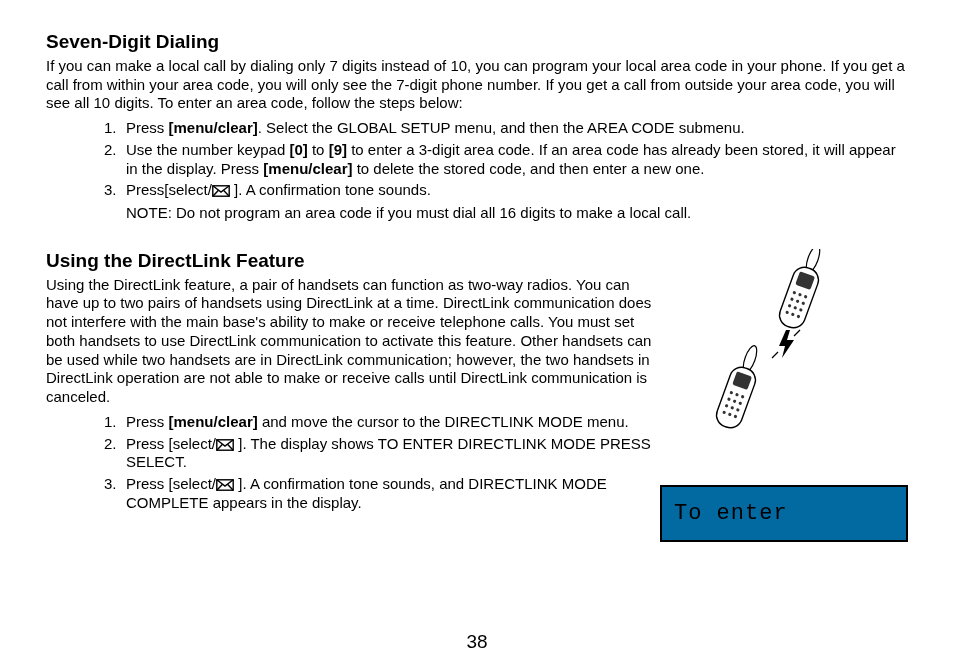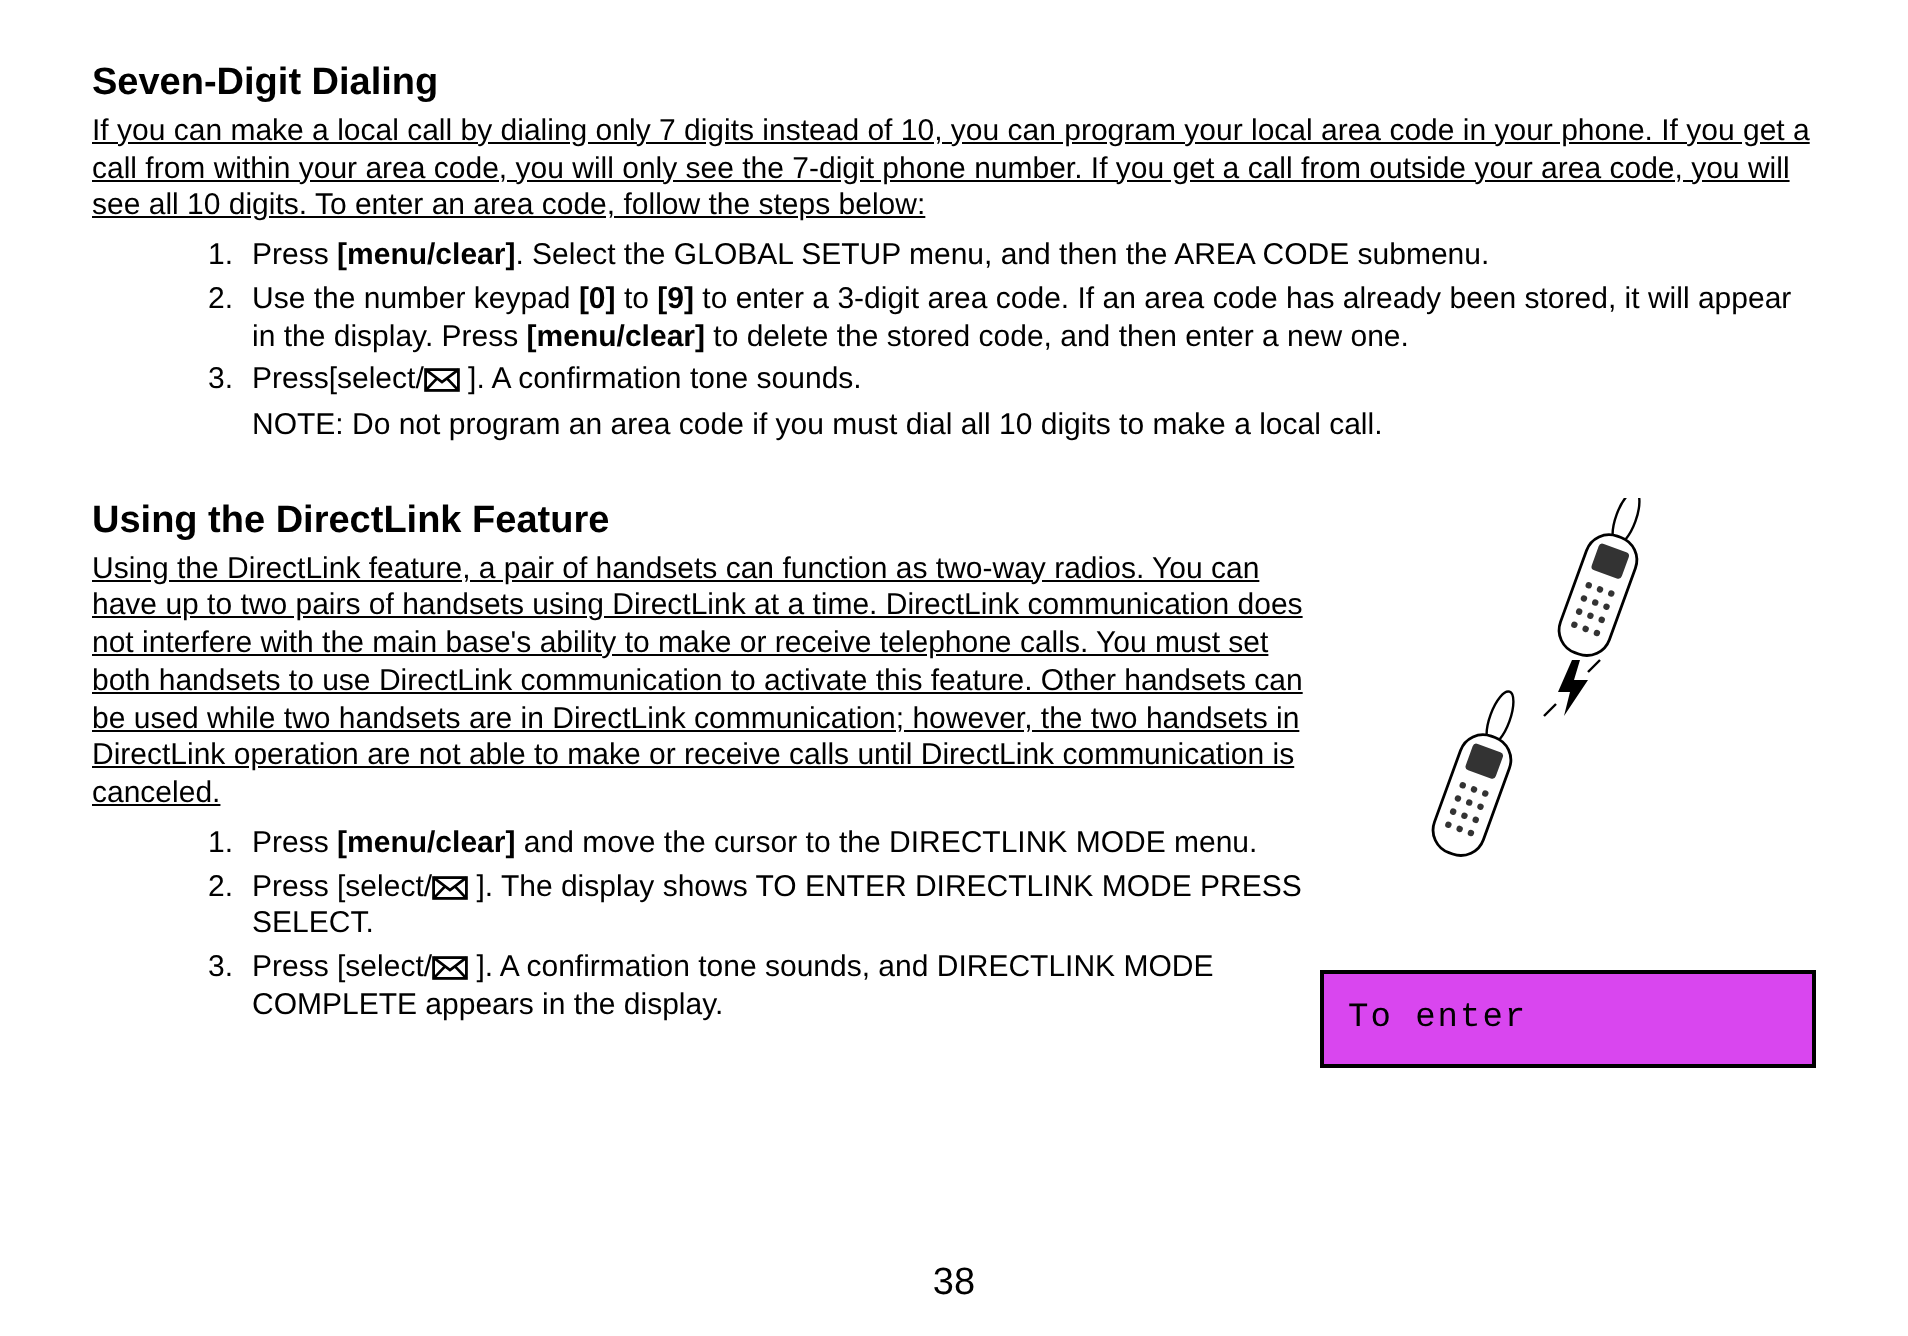--- a/index.html
+++ b/index.html
@@ -20,21 +20,20 @@
   .page {
     padding: 30px 46px 0 46px;
   }
   h2 {
     font-size: 19px;
     font-weight: bold;
     margin: 0 0 3px 0;
   }
   .intro {
     margin: 0 0 6px 0;
-    text-decoration: underline;
   }
   ol.steps {
     margin: 0 0 12px 0;
     padding-left: 58px;
     list-style: none;
     counter-reset: step;
   }
   ol.steps > li {
     counter-increment: step;
     position: relative;
@@ -58,26 +57,26 @@
     width: 240px;
     margin-left: 10px;
   }
   .clear {
     clear: both;
   }
   .display-box {
     border: 2px solid #000;
     padding: 10px 12px;
     font-family: "Courier New", monospace;
-    font-size: 17px;
+    font-size: 22px;
     letter-spacing: 1px;
     width: 248px;
     margin: 8px 0 0 auto;
     line-height: 1.5;
-    background: #d946ef;
+    background: #0369a1;
   }
   .page-num {
     position: absolute;
     bottom: 14px;
     left: 0;
     right: 0;
     text-align: center;
     font-size: 19px;
   }
   .envelope {
@@ -106,21 +105,21 @@
   <h2>Seven-Digit Dialing</h2>
   <p class="intro">If you can make a local call by dialing only 7 digits instead of 10, you can program your local area code in your phone. If you get a call from within your area code, you will only see the 7-digit phone number. If you get a call from outside your area code, you will see all 10 digits. To enter an area code, follow the steps below:</p>
   <ol class="steps" id="steps1">
       <li>Press <span class="bold">[menu/clear]</span>. Select the GLOBAL SETUP menu, and then the AREA CODE submenu.</li>
       <li>Use the number keypad <span class="bold">[0]</span> to <span class="bold">[9]</span> to enter a 3-digit area code. If an area code has already been stored, it will appear in the display. Press <span class="bold">[menu/clear]</span> to delete the stored code, and then enter a new one.</li>
       <li>Press<span class="select-key">[select/<svg class="envelope" width="18" height="12" viewBox="0 0 18 12">
             <rect x="0.8" y="0.8" width="16.4" height="10.4" fill="none" stroke="#000" stroke-width="1.4"></rect>
             <polyline points="0.8,0.8 9,7 17.2,0.8" fill="none" stroke="#000" stroke-width="1.4"></polyline>
             <line x1="0.8" y1="11.2" x2="6.5" y2="5.2" stroke="#000" stroke-width="1.4"></line>
             <line x1="17.2" y1="11.2" x2="11.5" y2="5.2" stroke="#000" stroke-width="1.4"></line>
-          </svg> ]</span>. A confirmation tone sounds.<div class="note">NOTE: Do not program an area code if you must dial all 10 digits to make a local call.</div></li>
+          </svg> ]</span>. A confirmation tone sounds.<div class="note">NOTE: Do not program an area code if you must dial all 16 digits to make a local call.</div></li>
     </ol>
 
   <div class="section2">
     <div class="right-col">
       <svg class="illustration" width="160" height="220" viewBox="0 0 160 220">
 
         <g transform="translate(105,10) rotate(20)">
           <ellipse cx="0" cy="0" rx="5" ry="14" fill="none" stroke="#000" stroke-width="1.2"></ellipse>
           <rect x="-13" y="10" width="26" height="62" rx="12" fill="#fff" stroke="#000" stroke-width="1.4"></rect>
           <rect x="-8" y="16" width="16" height="14" rx="2" fill="#333"></rect>

